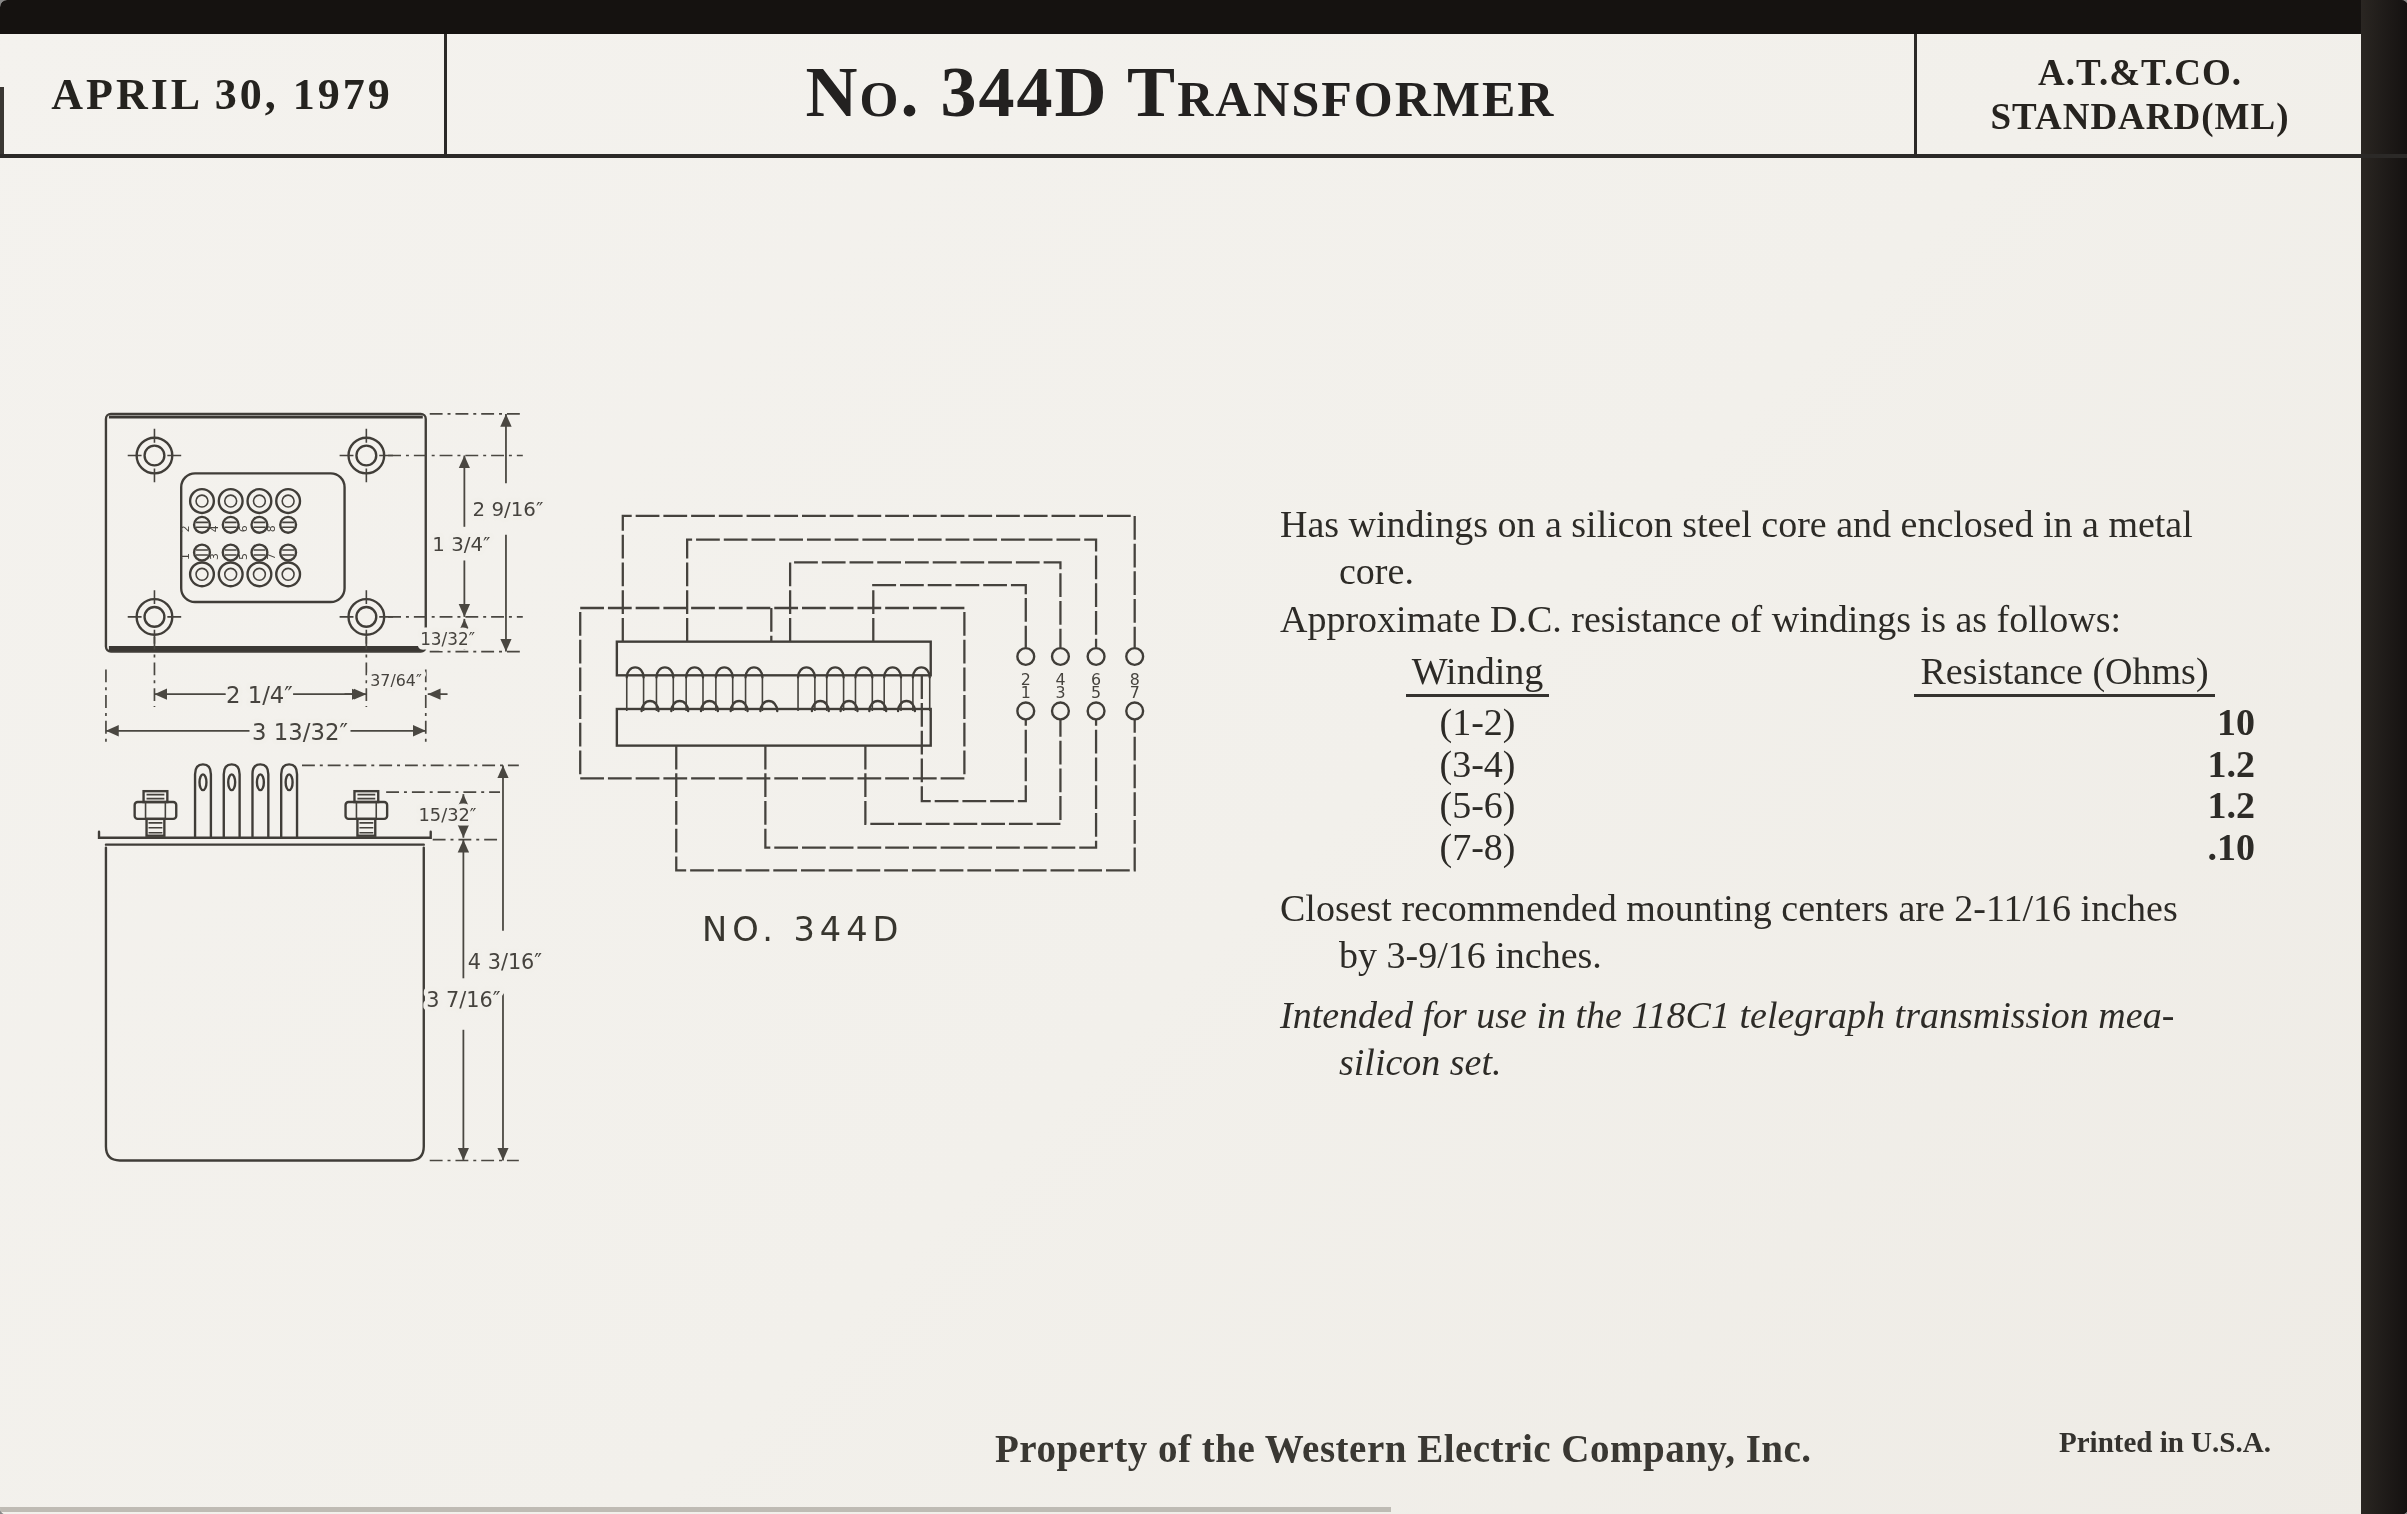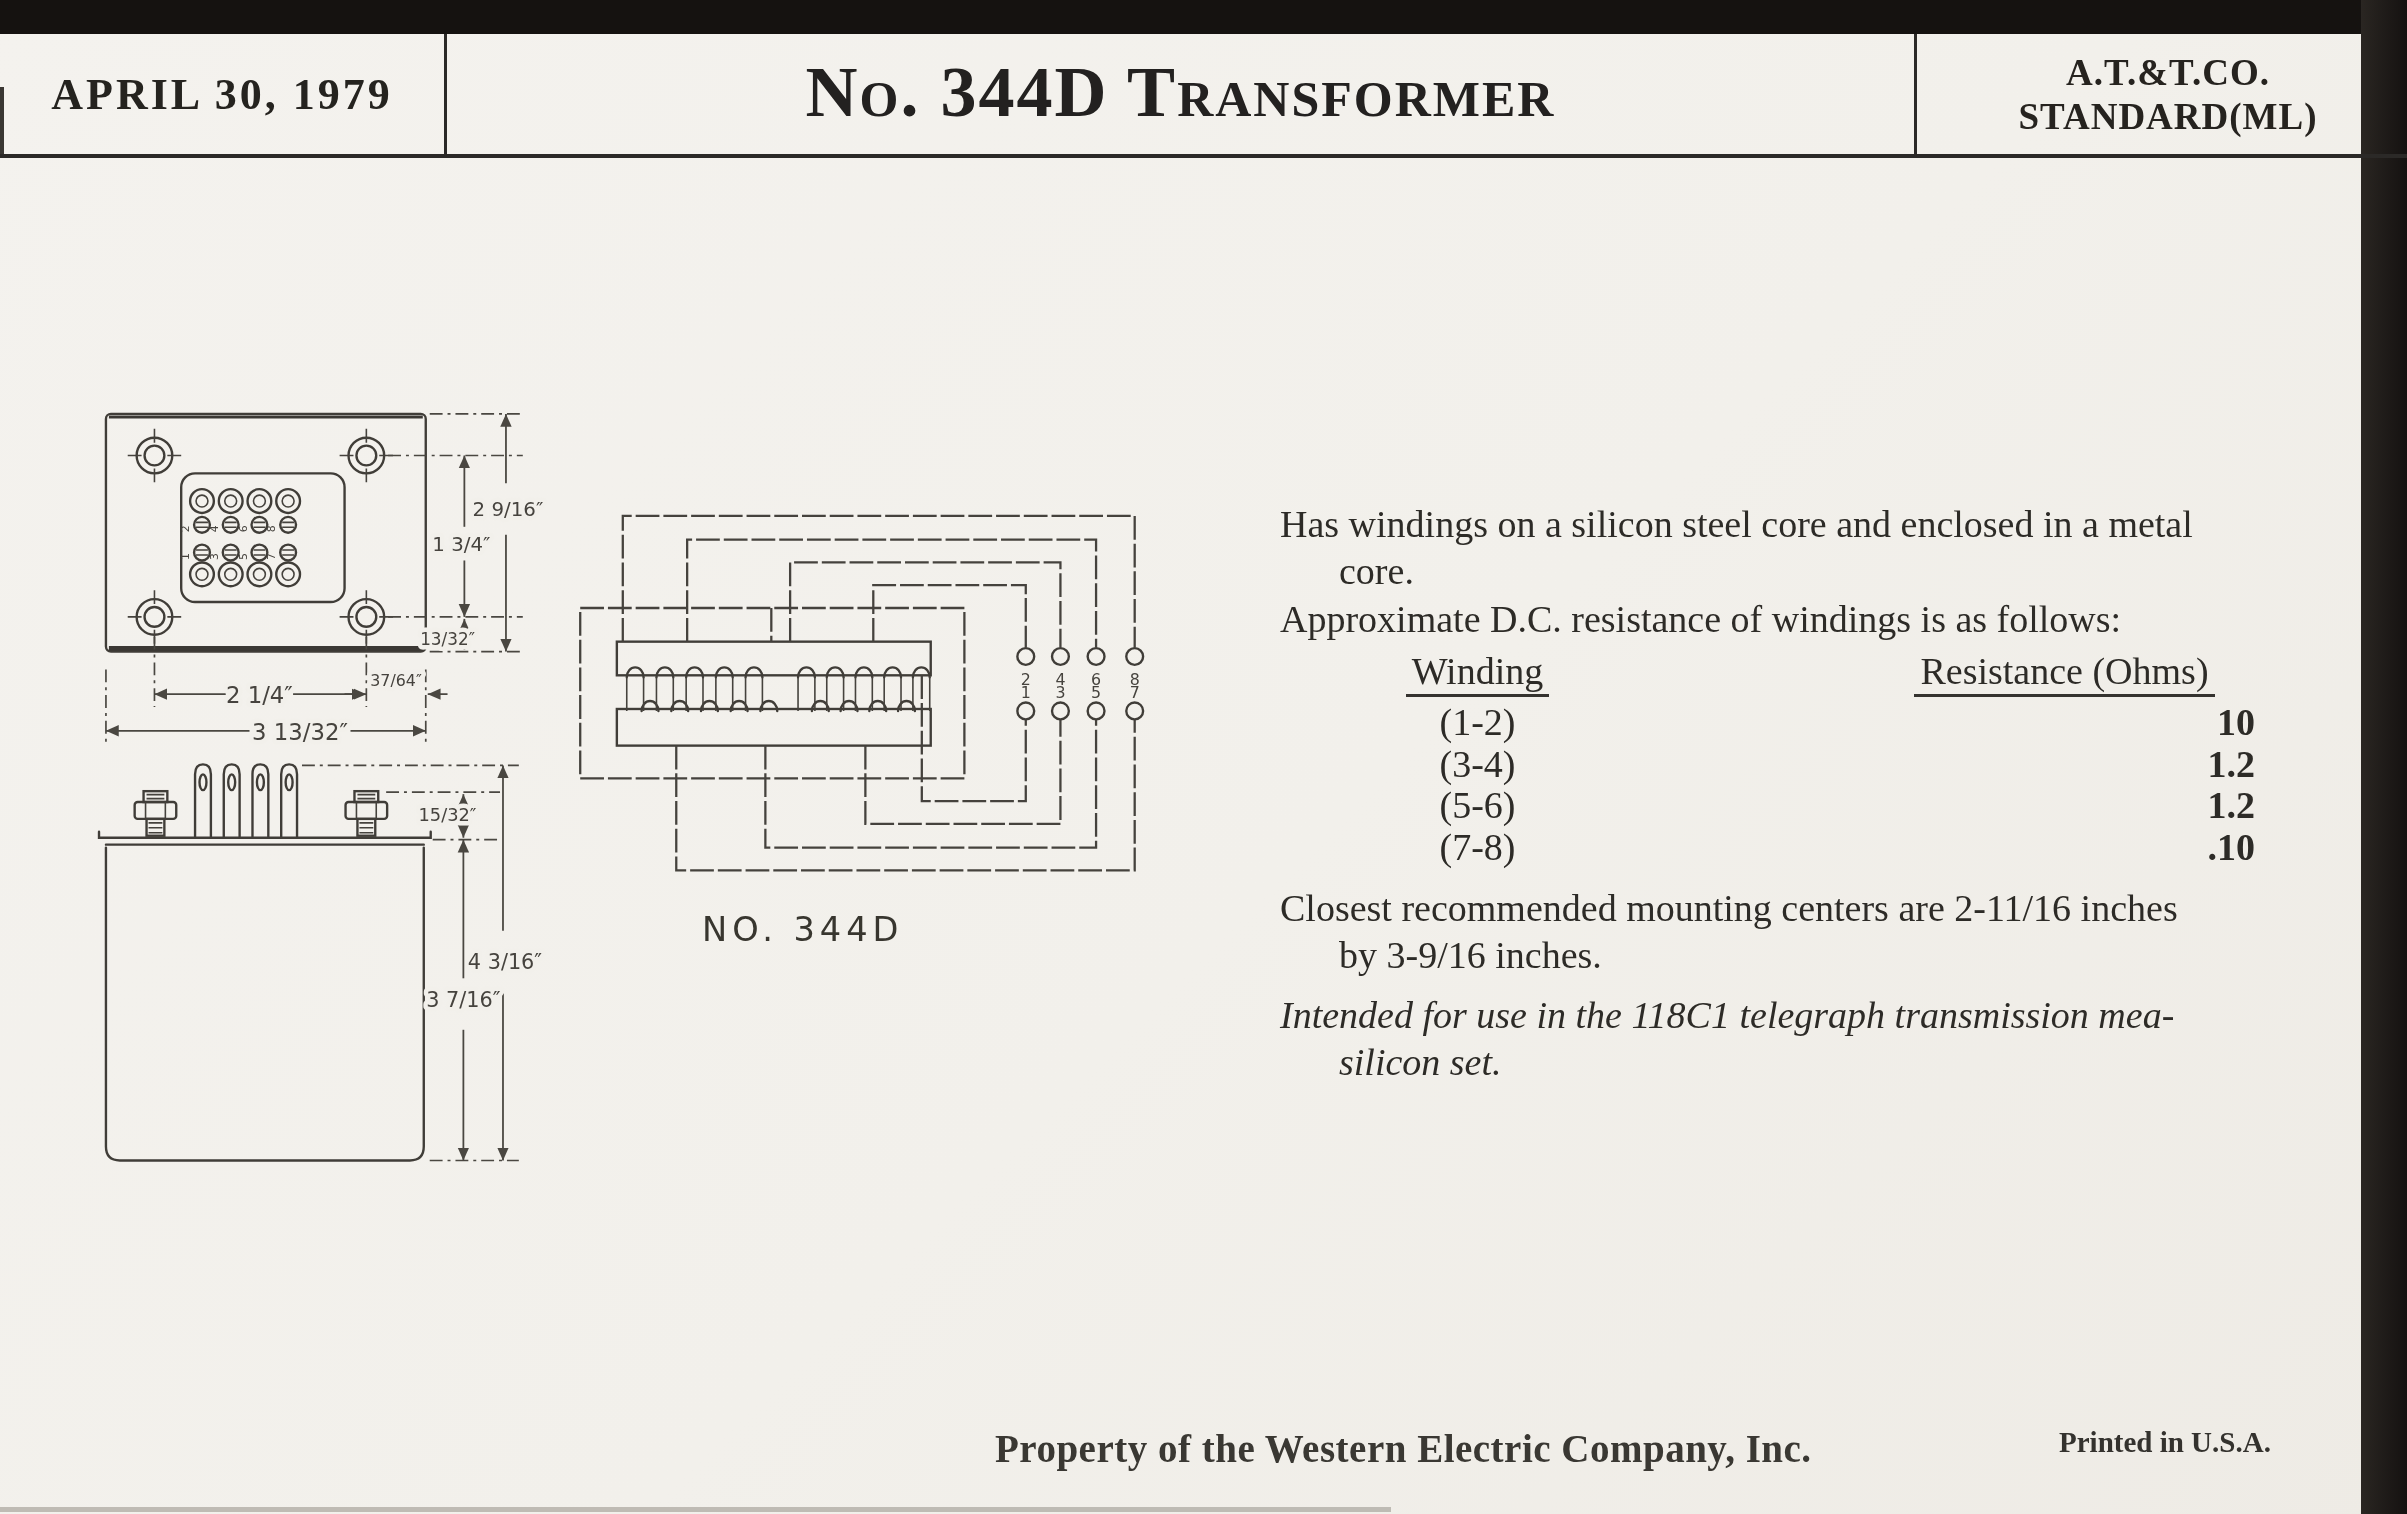--- a/index.html
+++ b/index.html
@@ -1,34 +1,34 @@
 <!DOCTYPE html>
 <html><head>
 <meta charset="utf-8">
 <style>
   html,body{margin:0;padding:0;background:#888;}
   .page{position:relative;width:2408px;height:1515px;overflow:hidden;
         background:linear-gradient(135deg,#f4f2ee 0%,#f2f0eb 55%,#eeebe5 100%);
-        font-family:"Liberation Serif", serif;color:#2e2c29;}
+        font-family:"Liberation Serif", serif;color:#2e2c29;border-radius:7px;}
   .abs{position:absolute;}
   
   .band-top{left:0;top:0;width:2408px;height:34px;background:#151210;}
   .band-right{right:0;top:0;width:47px;height:1515px;background:linear-gradient(90deg,#2a2622,#141110);}
   .strip-bottom{left:0;top:1507px;width:1391px;height:5px;background:#b2aea6;opacity:.8;}
   .edge-sliver{left:0;top:87px;width:4px;height:69px;background:#3a3733;}
   
   .rule-h{left:0;top:154px;width:2408px;height:4px;background:#2b2927;}
   .rule-v1{left:444px;top:34px;width:3px;height:123px;background:#2b2927;}
   .rule-v2{left:1914px;top:34px;width:3px;height:123px;background:#2b2927;}
   .cell{display:flex;align-items:center;justify-content:center;text-align:center;}
   .cell-date{left:0;top:34px;width:444px;height:121px;font-size:44px;font-weight:700;letter-spacing:3px;color:#25231f;}
   .cell-title{left:447px;top:30px;width:1467px;height:125px;font-variant:small-caps;
               font-size:72px;font-weight:700;letter-spacing:2px;color:#232120;}
   .cell-org{left:1917px;top:34px;width:446px;height:121px;flex-direction:column;
-            font-size:37px;font-weight:700;line-height:44px;color:#26231f;letter-spacing:1px;margin-left:28px;}
+            font-size:37px;font-weight:700;line-height:44px;color:#26231f;letter-spacing:1px;}
   
   .spec{left:1280px;top:501px;width:1094px;font-size:38px;line-height:47px;color:#2d2b27;}
   .spec .ind{padding-left:59px;}
   .spec-row{position:absolute;width:1094px;height:44px;}
   .tc1{position:absolute;left:59px;width:277px;text-align:center;}
   .tc2{position:absolute;left:594px;width:381px;text-align:center;}
   .th{border-bottom:3px solid #35332f;padding:0 6px 2px 6px;}
   .bold{font-weight:700;text-align:right;}
   
   .foot-catalog{left:42px;top:1424px;font-variant:small-caps;font-size:57px;font-weight:700;

